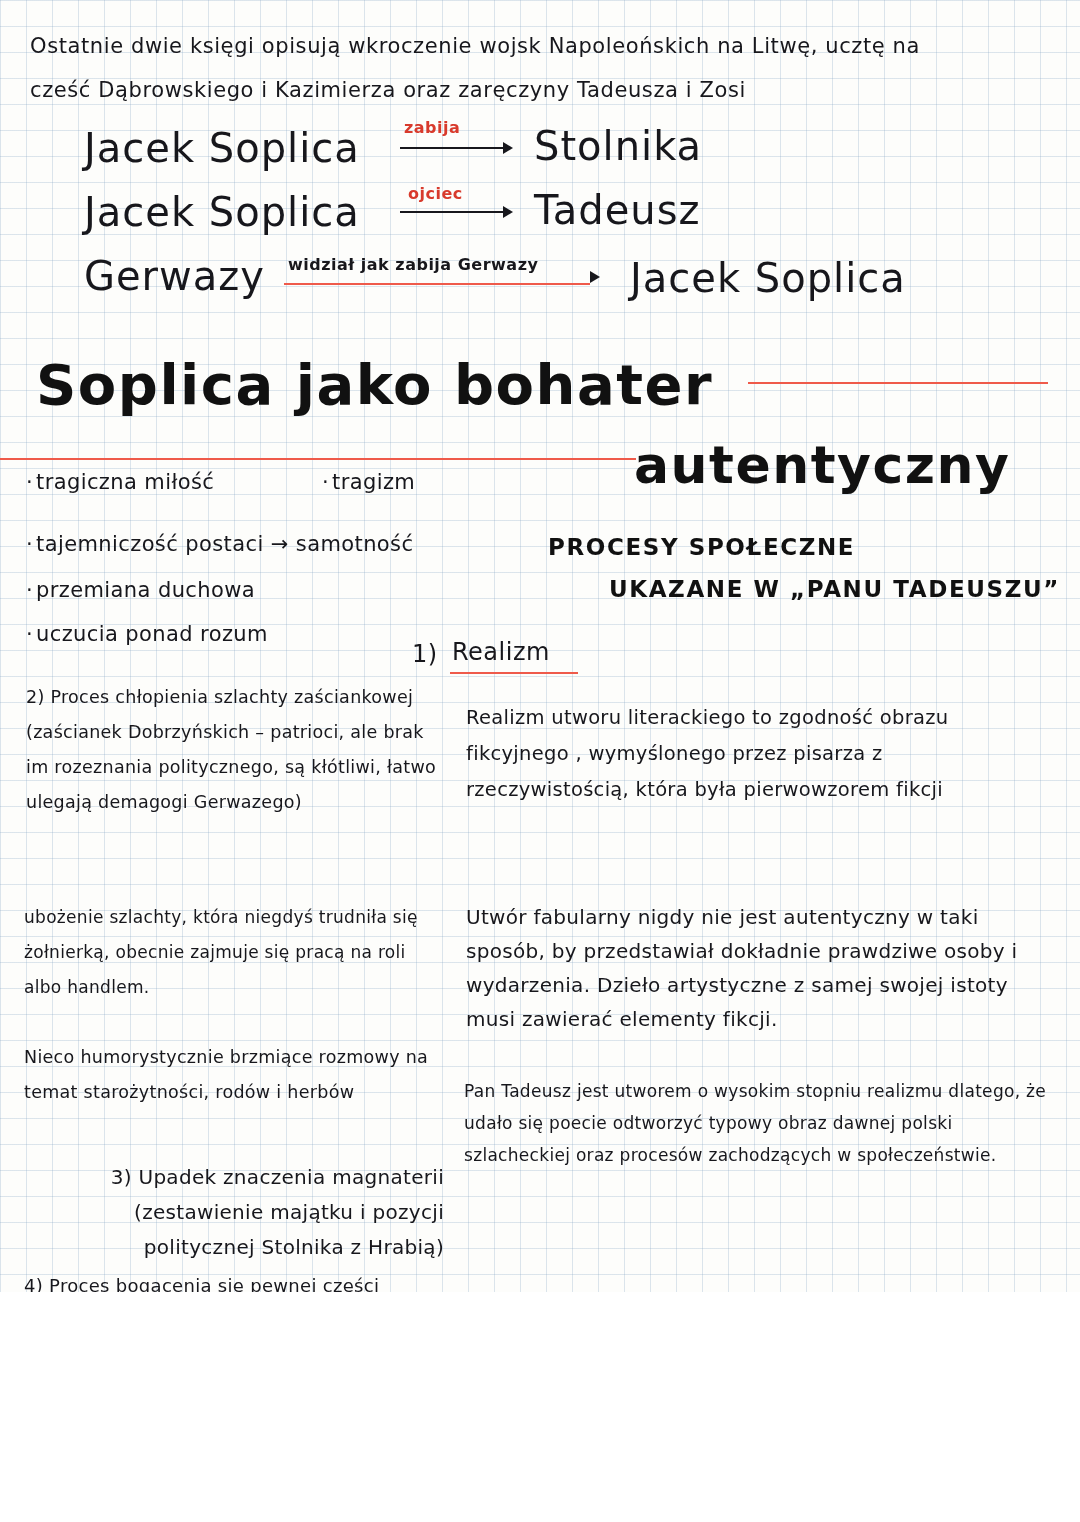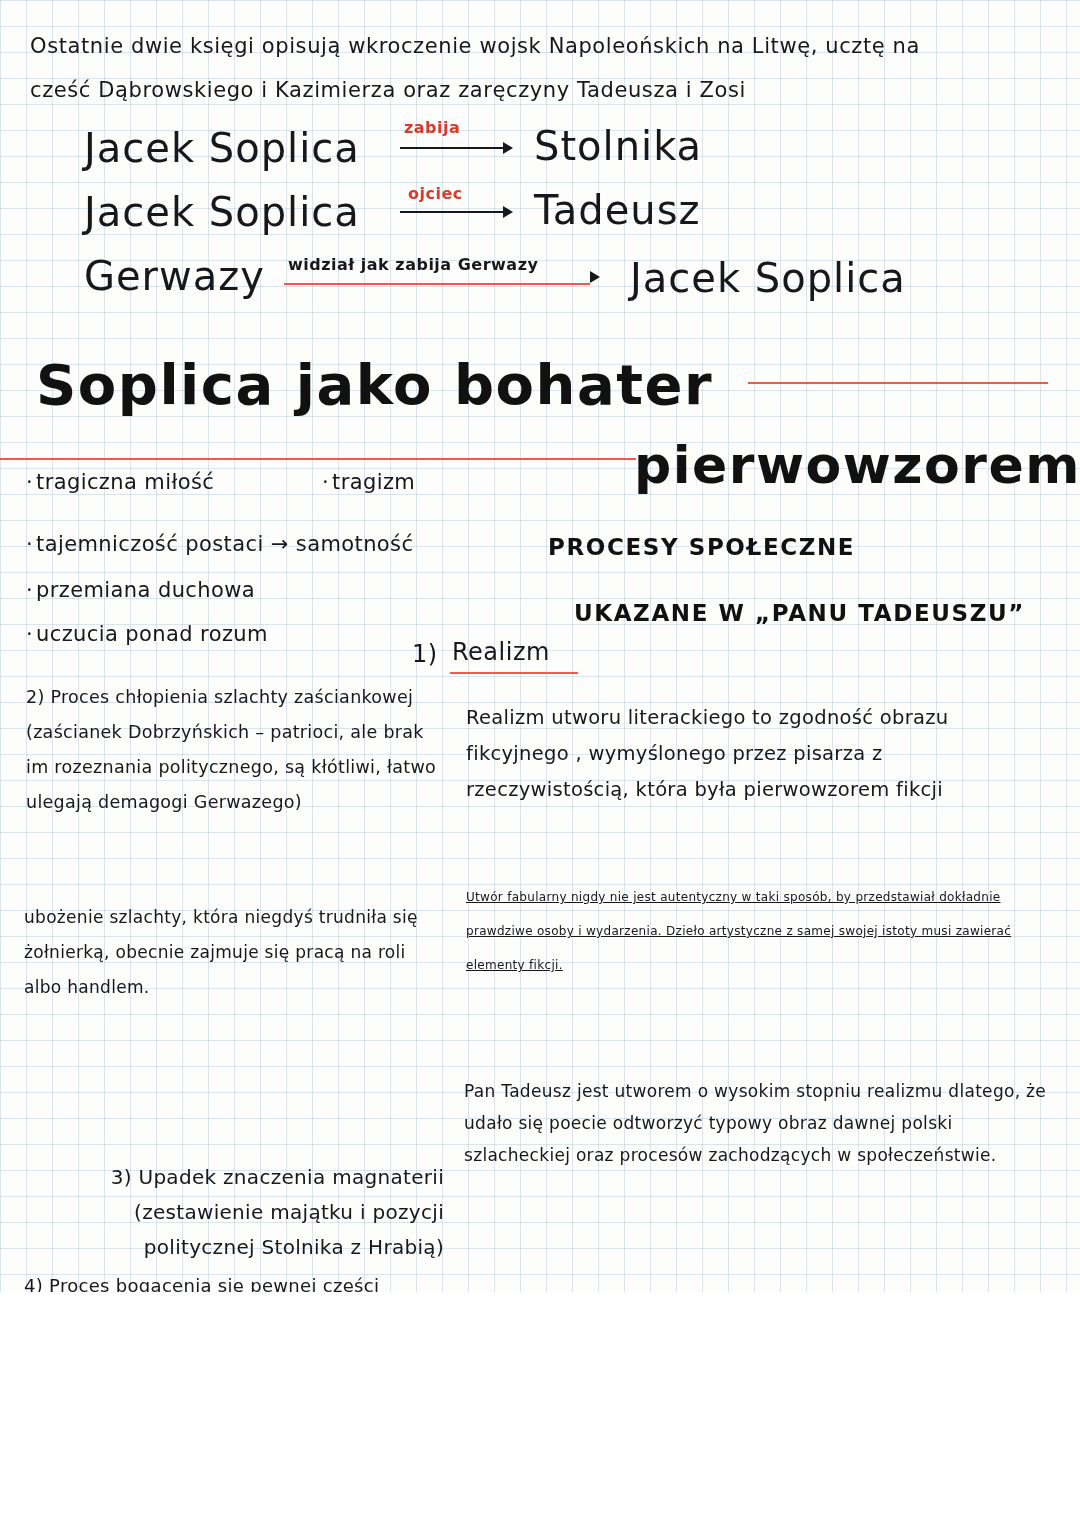--- a/index.html
+++ b/index.html
@@ -147,55 +147,56 @@
   <div class="abs hand big-name" style="left:84px; top:256px;">Gerwazy</div>
   <div class="abs arrow-label black" style="left:288px; top:255px;">widział jak zabija  Gerwazy</div>
   <div class="abs red-rule" style="left:284px; top:283px; width:306px;"></div>
   <div class="abs arrow-line" style="left:284px; top:276px; width:340px; background:transparent;"></div>
   <div class="abs arrow-head" style="left:590px; top:271px;"></div>
   <div class="abs hand big-name" style="left:630px; top:258px;">Jacek Soplica</div>
 
   <div class="abs headline" style="left:36px; top:352px;">Soplica jako bohater</div>
   <div class="abs red-rule" style="left:748px; top:382px; width:300px;"></div>
 
-  <div class="abs headline2" style="left:634px; top:435px;">pierwowzorem</div>
+  <div class="abs headline2" style="left:634px; top:435px;">autentyczny</div>
   <div class="abs red-rule" style="left:0px; top:458px; width:636px;"></div>
 
   <div class="abs hand bullet-item" style="left:26px; top:470px;">
     <span class="dot">·</span><span>tragiczna miłość</span>
   </div>
   <div class="abs hand bullet-item" style="left:26px; top:532px;">
     <span class="dot">·</span><span>tajemniczość postaci → samotność</span>
   </div>
   <div class="abs hand bullet-item" style="left:26px; top:578px;">
     <span class="dot">·</span><span>przemiana duchowa</span>
   </div>
   <div class="abs hand bullet-item" style="left:26px; top:622px;">
     <span class="dot">·</span><span>uczucia ponad rozum</span>
   </div>
 
   <div class="abs hand bullet-item" style="left:322px; top:470px;">
     <span class="dot">·</span><span>tragizm</span>
   </div>
 
   <div class="abs caps-head" style="left:548px; top:530px;">PROCESY  SPOŁECZNE</div>
-  <div class="abs caps-head" style="left:574px; top:572px;margin-top:24px;">UKAZANE W „PANU TADEUSZU”</div>
+  <div class="abs caps-head" style="left:609px; top:572px;">UKAZANE W „PANU TADEUSZU”</div>
 
   <div class="abs hand sec-num" style="left:412px; top:640px;">1) </div>
   <div class="abs hand sec-num" style="left:452px; top:638px;">Realizm</div>
   <div class="abs red-rule" style="left:450px; top:672px; width:128px;"></div>
 
   <div class="abs hand para" style="left:466px; top:700px; width:578px;">Realizm utworu literackiego to zgodność obrazu fikcyjnego , wymyślonego przez pisarza z rzeczywistością, która była pierwowzorem fikcji</div>
 
-  <div class="abs hand para" style="left:466px; top:880px; width:586px; font-size:12px; line-height:34px;text-decoration:underline;">Utwór fabularny nigdy nie jest autentyczny w taki sposób, by przedstawiał dokładnie prawdziwe osoby i wydarzenia. Dzieło artystyczne z samej swojej istoty musi zawierać elementy fikcji.</div>
+  <div class="abs hand para" style="left:466px; top:900px; width:586px; font-size:20px; line-height:34px;">Utwór fabularny nigdy nie jest autentyczny w taki sposób, by przedstawiał dokładnie prawdziwe osoby i wydarzenia. Dzieło artystyczne z samej swojej istoty musi zawierać elementy fikcji.</div>
 
   <div class="abs hand para small" style="left:464px; top:1075px; width:586px;">Pan Tadeusz jest utworem o wysokim stopniu realizmu dlatego, że udało się poecie odtworzyć typowy obraz dawnej polski szlacheckiej oraz procesów zachodzących w społeczeństwie.</div>
 
   <div class="abs hand left-para" style="left:26px; top:680px; width:414px;">2) Proces chłopienia szlachty zaściankowej (zaścianek Dobrzyńskich – patrioci, ale brak im rozeznania politycznego, są kłótliwi, łatwo ulegają demagogi Gerwazego)</div>
 
   <div class="abs hand left-para" style="left:24px; top:900px; width:420px; font-size:17px;">ubożenie szlachty, która niegdyś trudniła się żołnierką, obecnie zajmuje się pracą na roli albo handlem.</div>
 
+  <div class="abs hand left-para" style="left:24px; top:1040px; width:420px; font-size:17.5px;">Nieco humorystycznie brzmiące rozmowy na temat  starożytności, rodów i herbów</div>
 
   <div class="abs hand left-para big" style="left:24px; top:1160px; width:420px;text-align:right;">3) Upadek znaczenia magnaterii (zestawienie majątku i pozycji politycznej Stolnika z Hrabią)</div>
 
   <div class="abs hand left-para" style="left:24px; top:1268px; width:440px; font-size:18px;">4) Proces bogacenia się pewnej części drobnego ziemiaństwa.</div>
 
 </div>
 
 </body></html>

